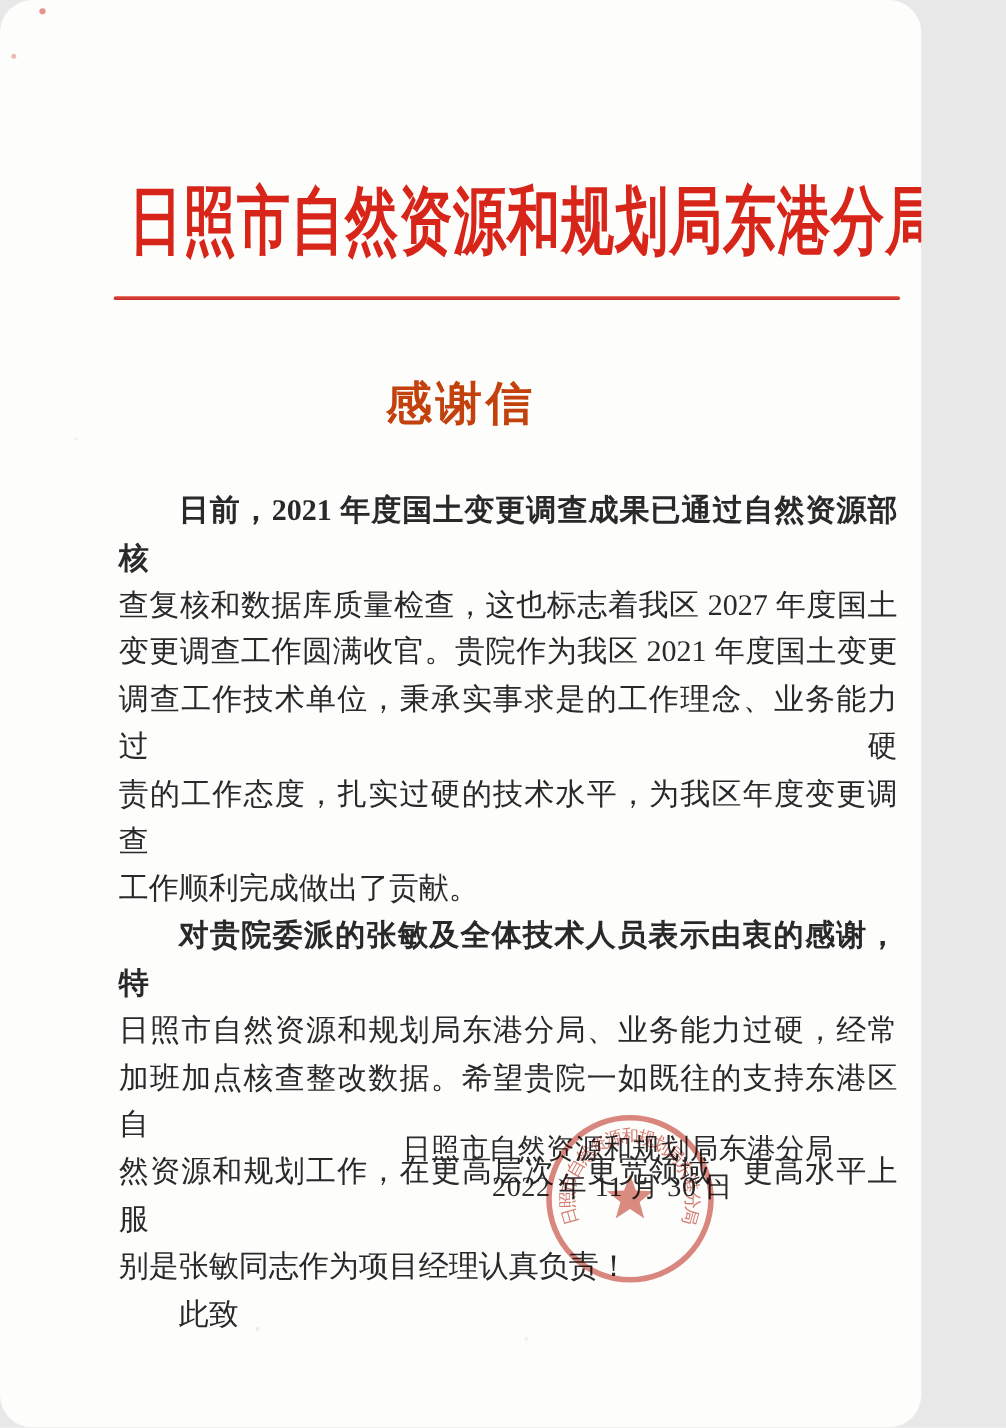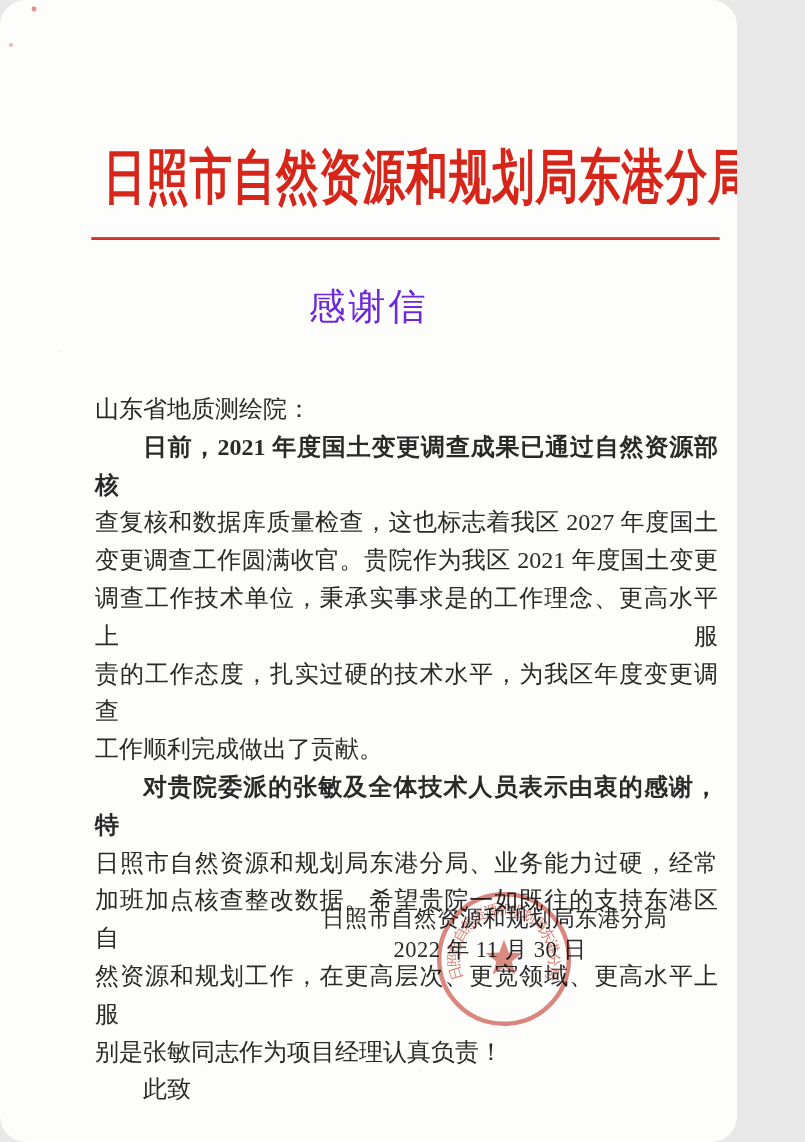--- a/index.html
+++ b/index.html
@@ -37,29 +37,29 @@
     top: 237px;
     left: 91px;
     width: 629px;
     height: 3px;
     background: linear-gradient(to bottom, #e0453a, #c23227);
     border-radius: 2px;
   }
   
   .title {
     position: absolute;
-    top: 282px;
+    top: 298px;
     left: 0;
     width: 100%;
     margin: 0;
     text-align: center;
     font-size: 37px;
-    font-weight: normal;
+    font-weight: bold;
     letter-spacing: 3px;
-    color: #6d28d9;
+    color: #c2410c;
   }
   
   .body-block {
     position: absolute;
     top: 391px;
     left: 95px;
     width: 623px;
     font-size: 24px;
     line-height: 37.8px;
     color: #292929;
@@ -119,25 +119,24 @@
 
 <div class="page">
 
   <div class="letterhead">日照市自然资源和规划局东港分局</div>
 
   <div class="red-rule"></div>
 
   <h1 class="title">感谢信</h1>
 
   <div class="body-block">
-    <div class="line">山东省地质测绘院：</div>
     <div class="line j i">日前，2021 年度国土变更调查成果已通过自然资源部核</div>
     <div class="line j">查复核和数据库质量检查，这也标志着我区 2027 年度国土</div>
     <div class="line j">变更调查工作圆满收官。贵院作为我区 2021 年度国土变更</div>
-    <div class="line j">调查工作技术单位，秉承实事求是的工作理念、更高水平上服</div>
+    <div class="line j">调查工作技术单位，秉承实事求是的工作理念、业务能力过硬</div>
     <div class="line j">责的工作态度，扎实过硬的技术水平，为我区年度变更调查</div>
     <div class="line">工作顺利完成做出了贡献。</div>
     <div class="line j i">对贵院委派的张敏及全体技术人员表示由衷的感谢，特</div>
     <div class="line j">日照市自然资源和规划局东港分局、业务能力过硬，经常</div>
     <div class="line j">加班加点核查整改数据。希望贵院一如既往的支持东港区自</div>
     <div class="line j">然资源和规划工作，在更高层次、更宽领域、更高水平上服</div>
     <div class="line">别是张敏同志作为项目经理认真负责！</div>
     <div class="line i">此致</div>
   </div>
 

